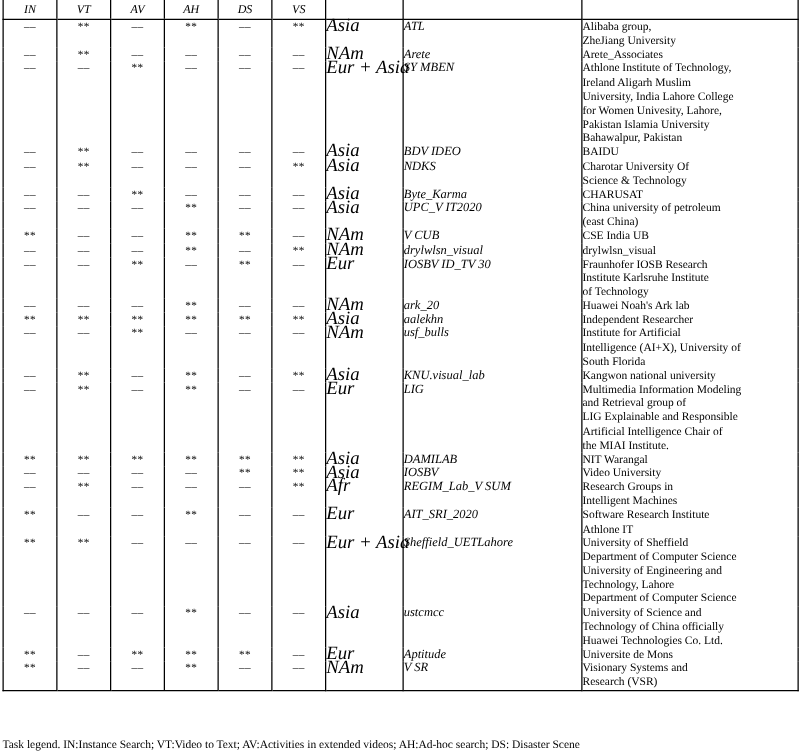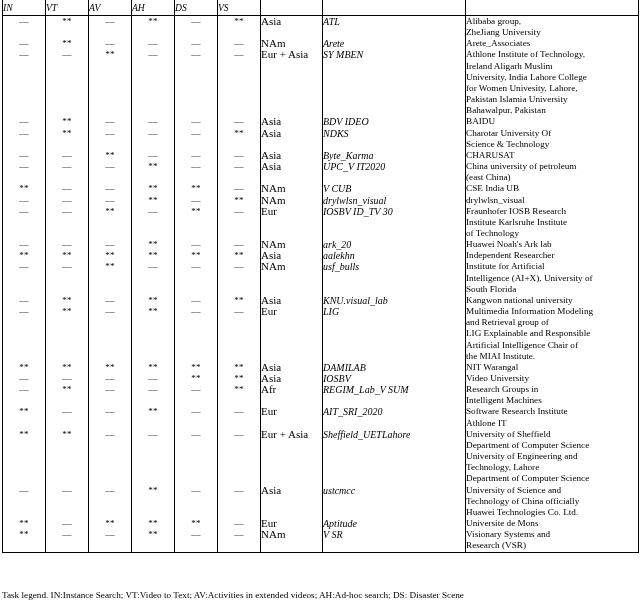--- a/index.html
+++ b/index.html
@@ -43,41 +43,43 @@
     height: 14px;
     line-height: 14px;
     text-align: center;
     font-size: 9.6px;
   }
   tr.hdr-group td.taskgrp { border-bottom: 0.9px solid #000; }
 
   tr.hdr-cols td {
     height: 15px;
     line-height: 15px;
+    text-align: center;
     font-style: italic;
     font-size: 9.6px;
     border-bottom: 1.1px solid #000;
   }
   tr.hdr-cols td.plain {
     font-style: normal;
     text-align: left;
   }
 
   .lbl-left { text-align: left; padding-left: 4px; }
 
   
   td.taskcell {
     text-align: center;
     font-size: 9px;
     line-height: 11.15px;
     white-space: pre;
     letter-spacing: 0.3px;
   }
   td.loccell {
-    font-size: 11px;
+    font-style: italic;
+    font-size: 15px;
     line-height: 11.15px;
     padding-left: 6px;
     white-space: pre;
   }
   td.teamcell {
     font-style: italic;
     font-size: 10px;
     line-height: 11.15px;
     padding-left: 6px;
     white-space: pre;

